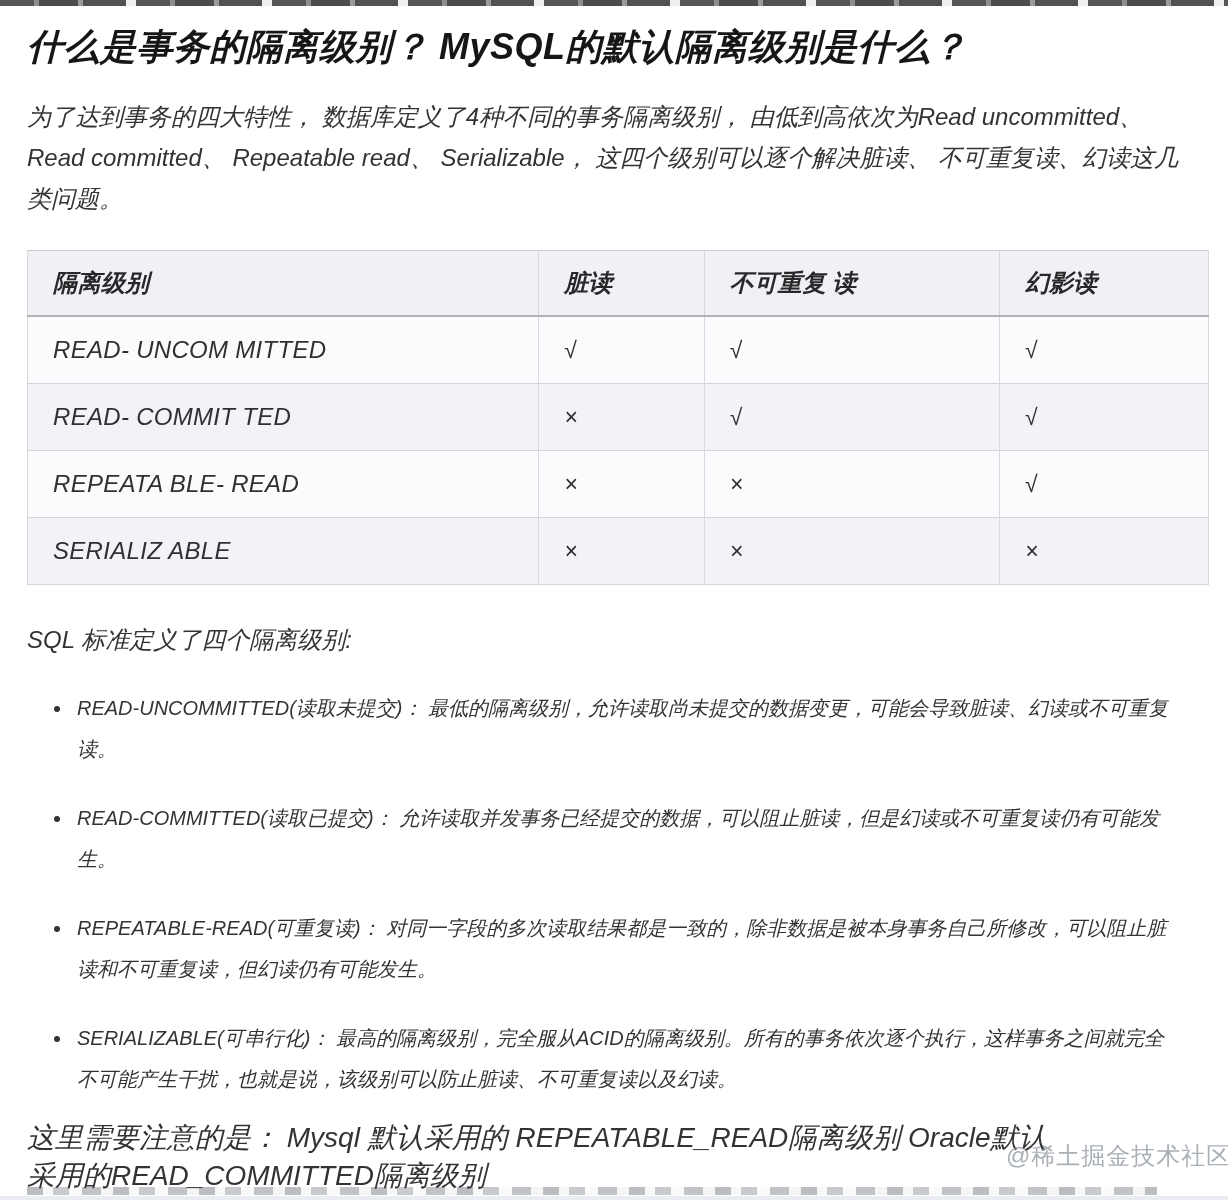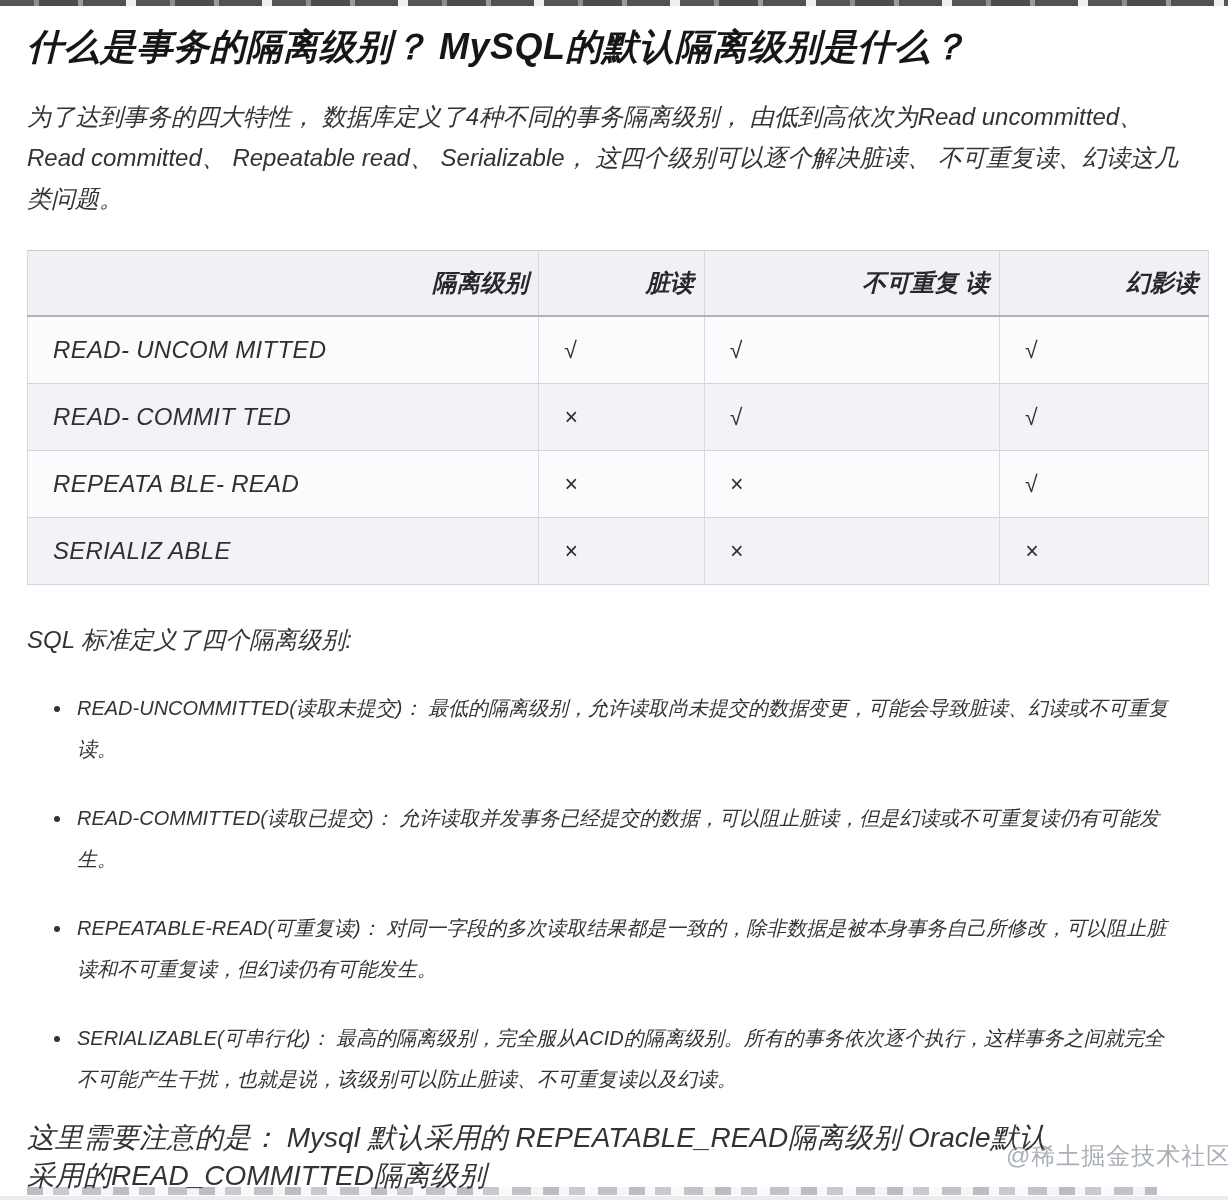--- a/index.html
+++ b/index.html
@@ -44,21 +44,21 @@
     text-align:left;
     padding:0 10px 0 25px;
     border-left:1px solid #d8d9dc;
     border-right:1px solid #d8d9dc;
     overflow:hidden;white-space:nowrap;
   }
   .iso-table th{
     height:64px;
     background:#f0f1f4;
     border-bottom:2px solid #b3b4b8;
-    font-weight:700;color:#28282a;text-align:right;
+    font-weight:700;color:#28282a;
   }
   .iso-table td{
     height:66px;
     border-bottom:1px solid #d4d5d8;
     color:#302f31;letter-spacing:.3px;
   }
   .iso-table tbody tr:nth-child(odd) td{background:#fafbfd;}
   .iso-table tbody tr:nth-child(even) td{background:#f2f3f6;}
   .mark{font-size:23px;color:#3a3a3c;letter-spacing:0;}
   .sql-heading{

